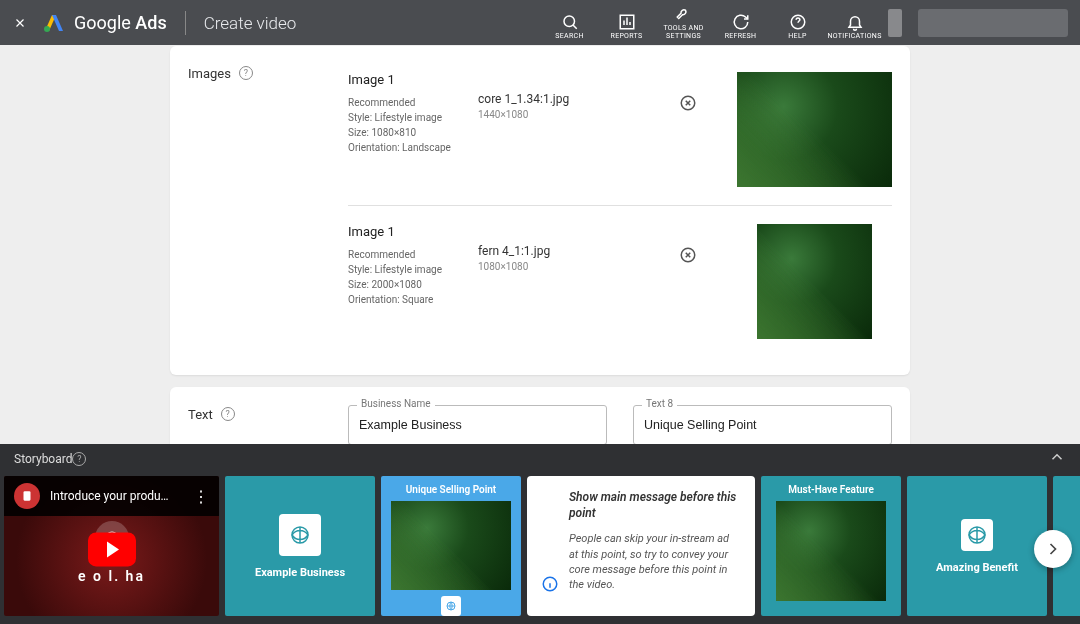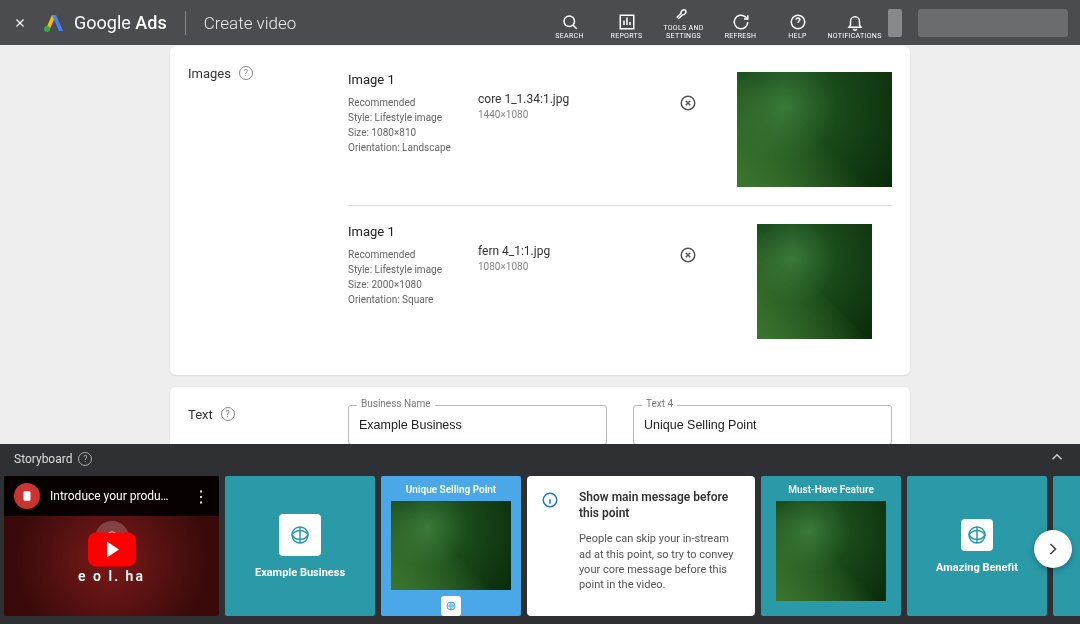--- a/index.html
+++ b/index.html
@@ -46,21 +46,21 @@
     
     
     .text-grid { flex: 1; display: grid; grid-template-columns: 1fr 1fr; gap: 24px 26px; }
     .field { position: relative; border: 1px solid #bbb; border-radius: 3px; height: 40px; display: flex; align-items: center; padding: 0 10px; }
     .field-label { position: absolute; top: -8px; left: 8px; background: #fff; padding: 0 4px; font-size: 10px; color: #777; }
     .field input { border: none; outline: none; width: 100%; font-size: 12.5px; color: #222; }
 
     
     .storyboard { position: absolute; bottom: 0; left: 0; right: 0; height: 180px; background: #2f3033; color: #fff; }
     .sb-header { display: flex; align-items: center; padding: 6px 14px; height: 30px; }
-    .sb-header span.lbl { font-size: 12px; margin-right: 6px; color: #ddd;}
+    .sb-header span.lbl { font-size: 12px; margin-right: 0; color: #ddd;}
     .sb-header .help-circle { border-color: #aaa; color: #aaa; }
     .sb-collapse { margin-left: auto; cursor: pointer; }
     .sb-strip { display: flex; gap: 6px; padding: 2px 4px 6px 4px; height: 150px; position: relative;}
     .frame { width: 215px; height: 140px; border-radius: 2px; overflow: hidden; position: relative; flex-shrink: 0; }
     .frame.teal { background: #2a9aa8; display:flex; flex-direction:column; align-items:center; justify-content:center;}
     .frame.blue { background: #4aa8e8; display:flex; flex-direction:column; align-items:center; padding-top:8px;}
     .frame.info-card { background: #fff; color: #333; border-radius: 4px; padding: 14px 14px; width: 228px;}
     .frame.narrow { width: 38px; background: #2a9aa8;}
     .frame .title-sm { font-size: 10px; font-weight: 600; margin-bottom: 6px; text-align: center;}
     .frame .sublabel { font-size: 11px; font-weight: 700; margin-top: 10px; }
@@ -74,21 +74,21 @@
     .video-frame { background: radial-gradient(circle at 50% 60%, #7a1a1a 0%, #3a0a0a 70%); position: relative;}
     .video-frame .vf-top { position:absolute; top:0; left:0; right:0; height: 40px; background: rgba(0,0,0,0.88); display:flex; align-items:center; padding: 0 10px; gap: 10px;}
     .video-frame .vf-icon-circle { width: 26px; height: 26px; background: #c33; border-radius: 50%; display:flex; align-items:center; justify-content:center; flex-shrink:0;}
     .video-frame .vf-title { font-size: 12px; white-space: nowrap; overflow: hidden; text-overflow: ellipsis; flex:1; }
     .video-frame .vf-dots { font-size: 16px; cursor:pointer; }
     .video-frame .vf-play { position:absolute; top:50%; left:50%; transform:translate(-50%,-40%); width: 48px; height: 34px; background: #f00; border-radius: 8px; display:flex; align-items:center; justify-content:center; cursor:pointer;}
     .video-frame .vf-play::after { content:''; border-left: 12px solid #fff; border-top: 8px solid transparent; border-bottom: 8px solid transparent; margin-left:3px;}
     .video-frame .vf-watermark { position:absolute; top:45px; left:50%; transform:translateX(-50%); width:34px; height:34px; border-radius:50%; background: rgba(255,255,255,0.2); display:flex; align-items:center; justify-content:center;}
     .video-frame .vf-txt { position:absolute; bottom: 32px; left:0; right:0; text-align:center; font-size:14px; font-weight:600; letter-spacing:2px;}
     
-    .info-card .info-row { display: flex; gap: 20px; align-items: flex-start;}
+    .info-card .info-row { display: flex; gap: 10px; align-items: flex-end; font-style: italic;}
     .info-card .info-i { width: 18px; height: 18px; flex-shrink:0; margin-top:1px;}
     .info-card h5 { font-size: 12px; font-weight: 600; margin-bottom: 10px; line-height: 1.3;}
     .info-card p { font-size: 11px; color: #555; line-height: 1.4;}
     
     .next-circle { position: absolute; right: 8px; top: 50%; transform: translateY(-50%); width: 38px; height: 38px; background: #fff; border-radius: 50%; box-shadow: 0 2px 6px rgba(0,0,0,0.3); display:flex; align-items:center; justify-content:center; cursor:pointer; z-index: 10;}
     .next-circle svg { width: 20px; height: 20px; }
   </style>
 </head>
 <body>
 
@@ -223,21 +223,21 @@
       <div class="text-grid">
         <div style="position:relative;">
           <div class="field">
             <span class="field-label">Business Name</span>
             <input type="text" value="Example Business" style="">
           </div>
 
         </div>
         <div style="position:relative;">
           <div class="field">
-            <span class="field-label">Text 4</span>
+            <span class="field-label">Text 8</span>
             <input type="text" value="Unique Selling Point" style="">
           </div>
 
         </div>
 
       </div>
     </div>
   </div>
 </div>
 

